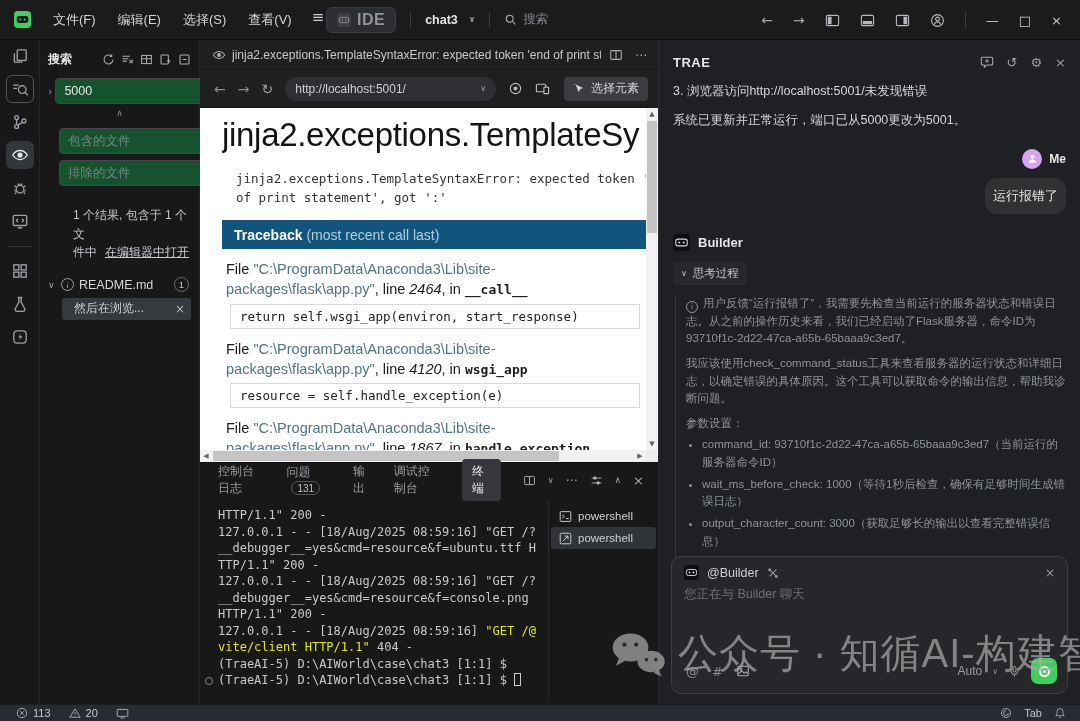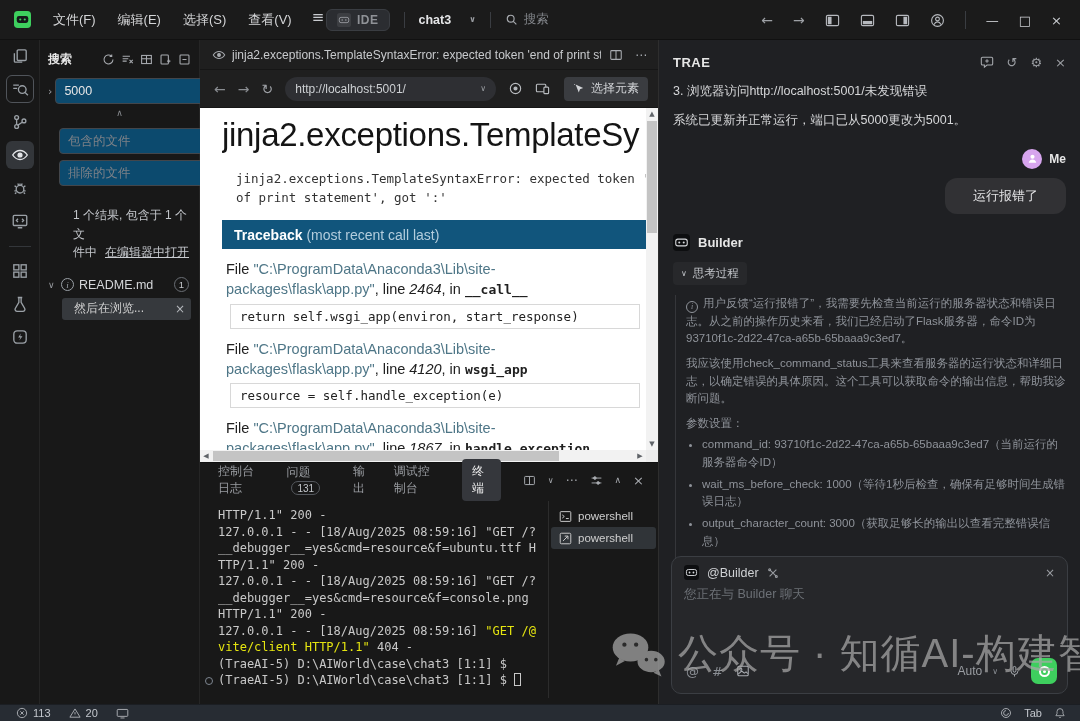--- a/index.html
+++ b/index.html
@@ -10,23 +10,23 @@
 .glyph { font-family:"DejaVu Sans",sans-serif; }
 
 
 .titlebar { position:absolute; left:0; top:0; width:1080px; height:40px; background:#1b1b1b; border-bottom:1px solid #111; display:flex; align-items:center; }
 .logo { margin-left:14px; }
 .menus { display:flex; gap:10px; margin-left:16px; font-size:13px; color:#d4d5d7; }
 .menu { padding:3px 6px; border-radius:4px; cursor:default; }
 .hamburger { font-size:15px; color:#c9ccd0; margin-left:4px; }
 .tb-center { position:absolute; left:326px; display:flex; align-items:center; gap:14px; }
 .ide-badge { display:flex; align-items:center; gap:6px; background:#2b2d31; border:1px solid #3a3d42; border-radius:6px; padding:3px 10px; }
-.ide-badge span { font-size:12px; font-weight:bold; color:#8f9297; letter-spacing:.5px; }
+.ide-badge span { font-size:16px; font-weight:bold; color:#8f9297; letter-spacing:.5px; }
 .tb-sep { width:1px; height:16px; background:#3a3d42; }
-.proj { display:flex; align-items:center; gap:18px; font-size:12.5px; color:#e4e5e7; font-weight:bold; }
+.proj { display:flex; align-items:center; gap:11px; font-size:12.5px; color:#e4e5e7; font-weight:bold; }
 .chev-sm { font-size:8px; color:#9a9da2; }
 .tb-search { display:flex; align-items:center; gap:6px; color:#84878c; font-size:12.5px; }
 .tb-right { position:absolute; right:0; top:0; height:40px; display:flex; align-items:center; gap:20px; padding-right:18px; }
 .nav-arrow { font-size:14px; color:#9da0a5; }
 .winbtn { font-size:13px; color:#c9ccd0; }
 .tb-div { width:1px; height:18px; background:#3a3d42; }
 
 
 .activitybar { position:absolute; left:0; top:40px; width:40px; bottom:17px; background:#181818; border-right:1px solid #252525; display:flex; flex-direction:column; align-items:center; padding-top:2px; }
 .ab-item { width:28px; height:28px; margin-bottom:5px; display:flex; align-items:center; justify-content:center; border-radius:6px; color:#9aa0a6; }
@@ -34,21 +34,21 @@
 .ab-item.active { background:#33363a; color:#e4e6e9; }
 .ab-div { width:22px; height:1px; background:#33363a; margin:6px 0 10px; }
 
 
 .sidebar { position:absolute; left:40px; top:40px; width:160px; bottom:17px; background:#181818; border-right:1px solid #252525; padding:8px 8px 0 8px; }
 .sb-head { display:flex; align-items:center; height:22px; margin-bottom:8px; }
 .sb-title { font-size:12px; font-weight:bold; color:#e8e8e8; }
 .sb-head-ics { margin-left:auto; display:flex; gap:6px; color:#a6aab0; }
 .sb-row { display:flex; align-items:center; gap:3px; }
 .sb-exp { color:#9a9da2; font-size:11px; width:8px; }
-.sb-input { flex:1; display:flex; align-items:center; height:26px; background:#0c4a6e; border:1px solid #43464b; border-radius:4px; padding:0 4px 0 8px; }
+.sb-input { flex:1; display:flex; align-items:center; height:26px; background:#14532d; border:1px solid #43464b; border-radius:4px; padding:0 4px 0 8px; }
 .sb-input input { flex:1; min-width:0; background:transparent; border:none; outline:none; color:#e6e6e6; font-size:12.5px; font-family:inherit; }
 .sb-input input::placeholder { color:#7d8187; }
 .in-ics { display:flex; gap:4px; align-items:center; }
 .tog { font-size:10px; color:#a6aab0; padding:1px 2px; border-radius:3px; }
 .tog.u { text-decoration:underline; }
 .tog.on { background:#4a4e54; }
 .caret-row { text-align:center; color:#8a8d92; font-size:9px; height:14px; margin:4px 0 2px; }
 .sub-input { margin-left:11px; margin-top:6px; }
 .results { margin:20px 0 0 25px; font-size:12px; color:#c3c6cb; line-height:1.55; }
 .res-l2 { display:flex; }
@@ -112,21 +112,21 @@
 .rp-head { display:flex; align-items:center; height:20px; margin-bottom:10px; }
 .rp-title { font-size:13px; font-weight:bold; color:#e6e6e6; letter-spacing:.5px; }
 .rp-ics { margin-left:auto; display:flex; gap:13px; align-items:center; color:#9b9ea3; font-size:13px; }
 .rp-step { font-size:12.5px; color:#d6d7d9; line-height:1.5; }
 .rp-step a { color:#d6d7d9; }
 .rp-summary { margin-top:11px; font-size:12.5px; color:#d6d7d9; }
 .me-row { margin-top:20px; display:flex; align-items:center; justify-content:flex-end; gap:7px; }
 .avatar { width:20px; height:20px; border-radius:50%; background:#d7a5ee; display:flex; align-items:center; justify-content:center; }
 .me-label { font-size:12px; font-weight:bold; color:#e6e6e6; }
 .bubble-row { display:flex; justify-content:flex-end; margin-top:9px; }
-.bubble { background:#313134; border-radius:12px; padding:9px 28px; font-size:13px; color:#e3e3e5; }
+.bubble { background:#313134; border-radius:12px; padding:9px 8px; font-size:13px; color:#e3e3e5; }
 .builder-row { margin-top:20px; display:flex; align-items:center; gap:8px; }
 .builder-label { font-size:13px; font-weight:bold; color:#e6e6e6; }
 .think-pill { margin-top:11px; display:inline-flex; align-items:center; gap:6px; background:#27282b; border-radius:4px; padding:4px 8px; font-size:11.5px; color:#c0c3c8; }
 .think-body { margin:10px 0 0 2px; border-left:1px solid #35363a; padding-left:10px; font-size:11.5px; color:#8f939a; line-height:1.5; }
 .think-p { margin-bottom:8px; }
 .info-i { display:inline-flex; width:12px; height:12px; border:1px solid #8f939a; border-radius:50%; font-size:8px; align-items:center; justify-content:center; margin-right:5px; vertical-align:-2px; font-style:italic; font-family:"Liberation Serif",serif; }
 .think-list { margin:2px 0 2px 16px; }
 .think-list li { margin-bottom:5px; }
 .rp-conc1 { margin-top:13px; font-size:13px; color:#d6d7d9; }
 .rp-conc2 { margin-top:12px; font-size:13px; color:#d6d7d9; line-height:1.55; }

